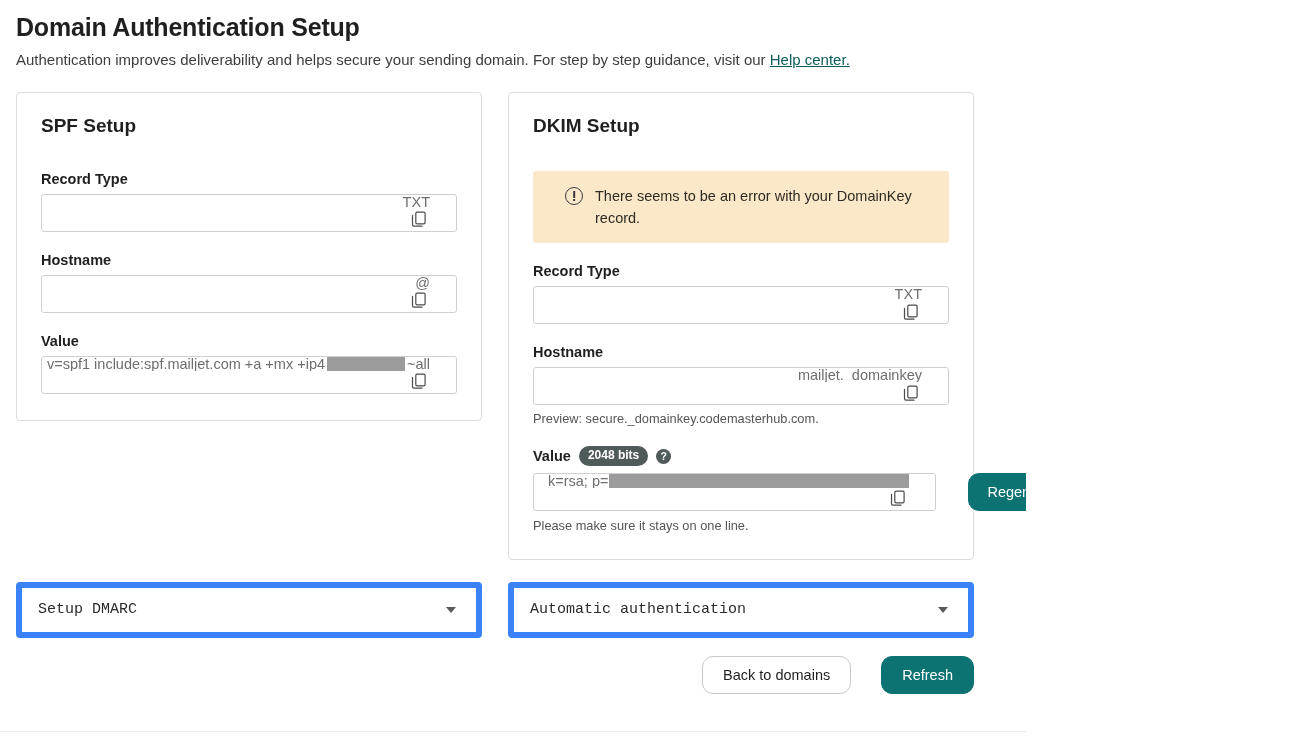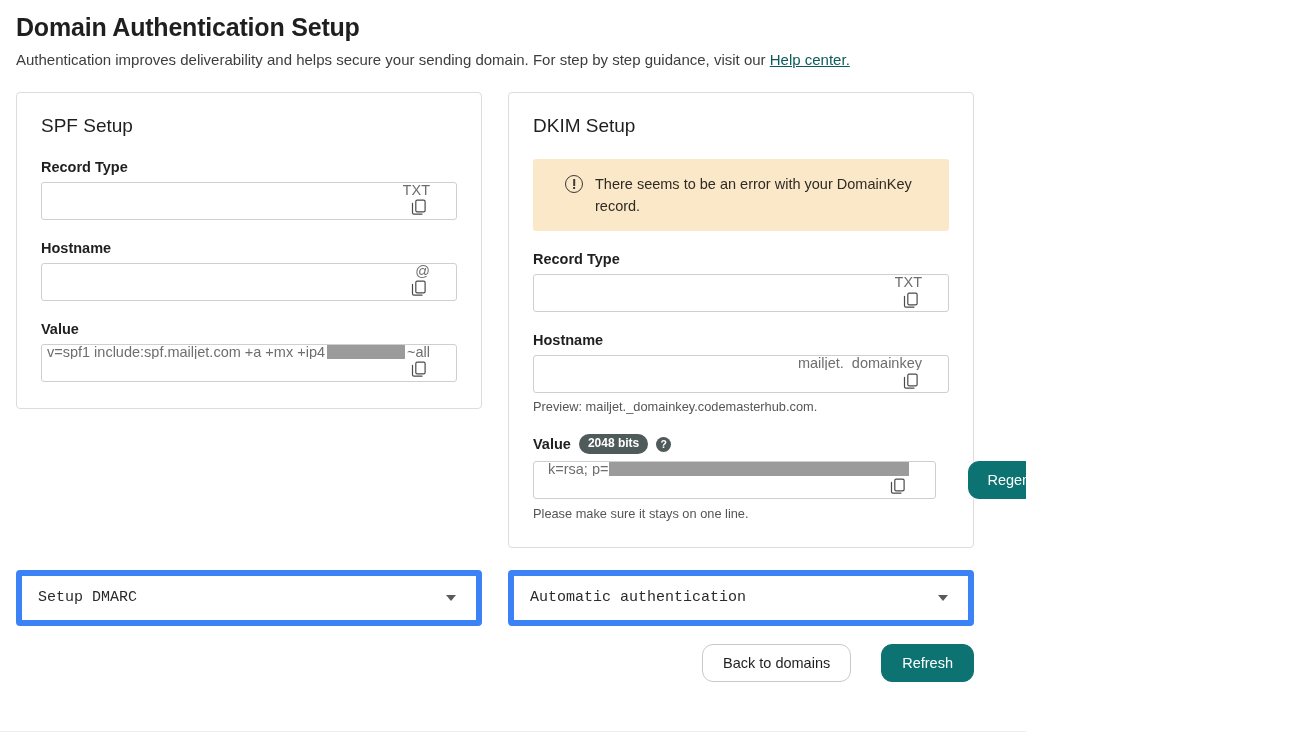--- a/index.html
+++ b/index.html
@@ -49,23 +49,23 @@
   .col { flex: 1 1 0; min-width: 0; }
 
   .card {
     border: 1px solid #dcdcdc;
     border-radius: 4px;
     background: #fff;
     padding: 22px 24px 26px 24px;
   }
   .card-title {
     font-size: 19px;
-    font-weight: normal;
+    font-weight: bold;
     color: #1f1f1f;
-    margin: 0 0 22px 0;
+    margin: 0 0 34px 0;
   }
   
   .alert {
     background: #fbe8c8;
     border-radius: 3px;
     display: flex;
     gap: 12px;
     padding: 14px 16px;
     font-size: 14.5px;
     line-height: 1.55;
@@ -355,21 +355,21 @@
           <span class="field-label">Hostname</span>
           <div class="input-wrap">
             <span class="input-text">mailjet._domainkey</span>
             <span class="copy-btn">
               <svg width="16" height="17" viewBox="0 0 16 17" fill="none" xmlns="http://www.w3.org/2000/svg">
                 <rect x="4.8" y="1.2" width="9.3" height="11.6" rx="1.4" stroke="#4a4a4a" stroke-width="1.2"></rect>
                 <path d="M11 15.2H2.9c-.8 0-1.4-.6-1.4-1.4V4.3" stroke="#4a4a4a" stroke-width="1.2" stroke-linecap="round"></path>
               </svg>
             </span>
           </div>
-          <div class="preview-text">Preview: mailjet._domainkey.codemasterhub.com.</div>
+          <div class="preview-text">Preview: secure._domainkey.codemasterhub.com.</div>
         </div>
 
         <div class="field">
           <div class="value-label-row">
             <span class="field-label" style="margin-bottom:0;">Value</span>
             <span class="bits-badge">2048 bits</span>
             <span class="help-dot">?</span>
           </div>
           <div class="dkim-value-row">
             <div class="input-wrap">

